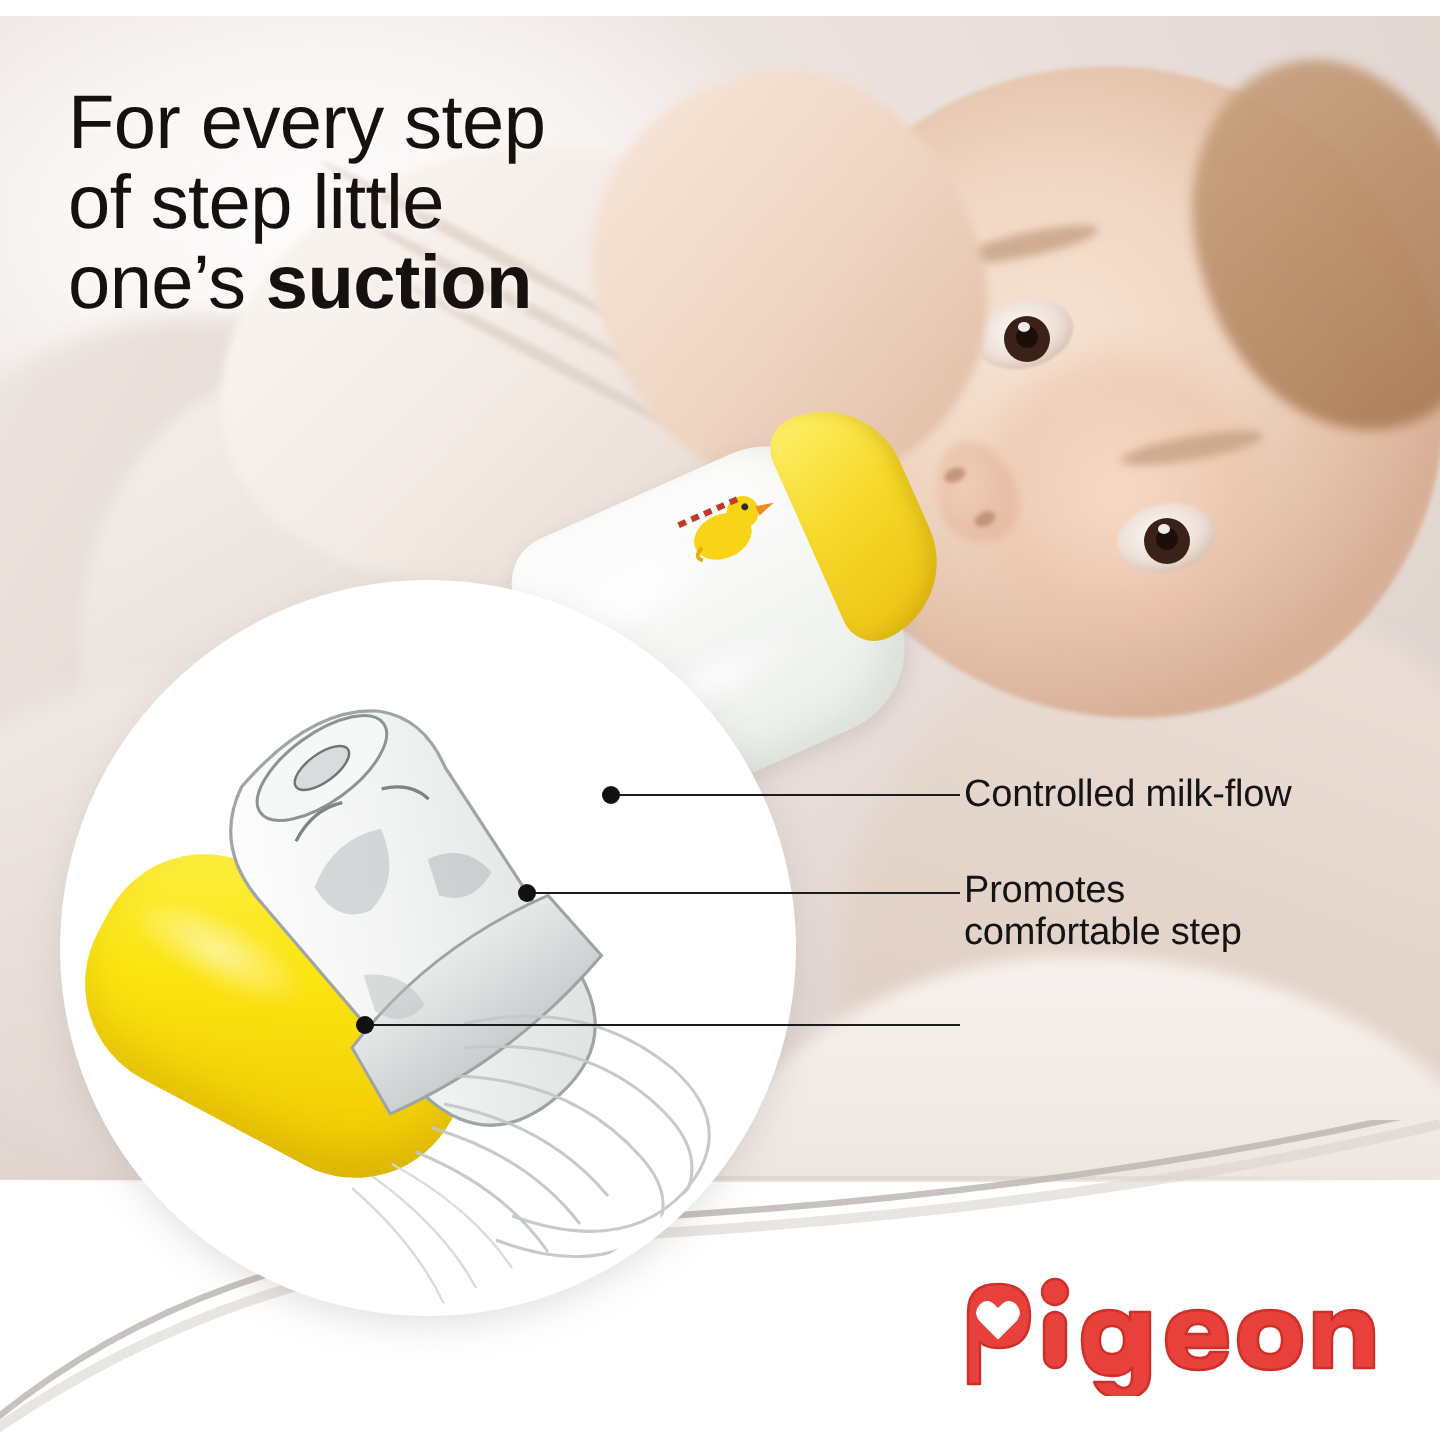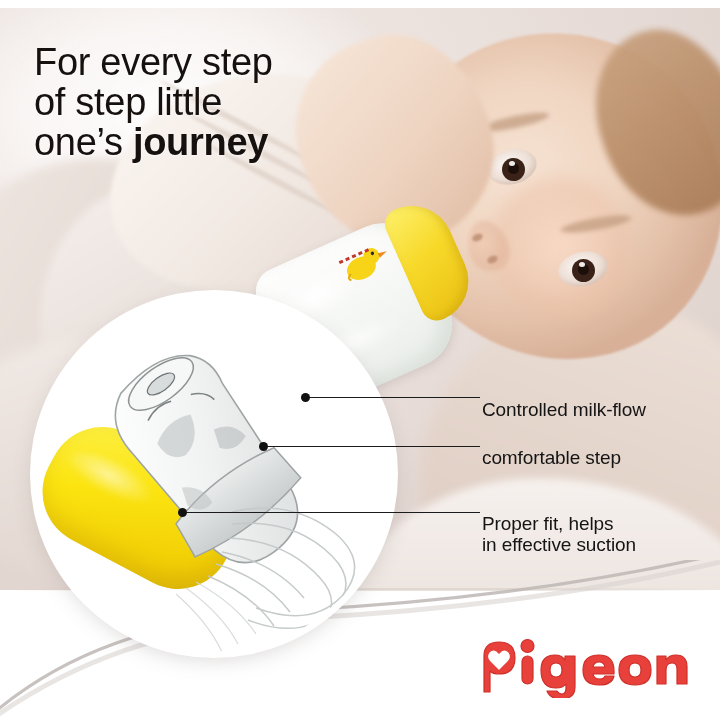--- a/index.html
+++ b/index.html
@@ -109,21 +109,21 @@
 
   
   .headline{position:absolute;left:34px;top:42px;z-index:35;
     font-size:38px;line-height:40px;color:#16110f;letter-spacing:-0.3px;
     text-shadow:0 1px 3px rgba(255,255,255,.75);}
   .headline .ln{display:block;white-space:nowrap;}
   .headline .bold{font-weight:bold;}
 
   
   .callouts{position:absolute;left:482px;top:0;width:238px;height:660px;z-index:32;}
-  .callout{position:absolute;color:#141414;font-size:19px;line-height:21px;letter-spacing:-0.1px;margin-top:12px;}
+  .callout{position:absolute;color:#141414;font-size:19px;line-height:21px;letter-spacing:-0.1px;}
   .callout span{display:block;white-space:nowrap;}
   .c1{top:387px;}
   .c2{top:435px;}
   .c3{top:501px;}
 
   
   .band{position:absolute;left:0;top:590px;width:720px;height:130px;background:#ffffff;z-index:15;}
   .band-top-edge{position:absolute;left:0;top:588px;width:720px;height:3px;
     background:linear-gradient(90deg,rgba(226,216,210,.0),rgba(214,203,196,.55) 30%,rgba(214,203,196,.55) 70%,rgba(226,216,210,.0));z-index:16;}
   .swoosh{position:absolute;left:0;top:560px;width:720px;height:160px;z-index:17;}
@@ -184,21 +184,21 @@
           <path d="M10 21 q-6 3 -2 6" stroke="#E8A90E" stroke-width="2" fill="none"></path>
           <path d="M4 6 h34" stroke="#C0392B" stroke-width="3" stroke-dasharray="4 3"></path>
         </svg>
       </div>
     </div>
   </div>
 
   <div class="headline">
     <span class="ln">For every step</span>
     <span class="ln">of step little</span>
-    <span class="ln"><span>one’s </span><span class="bold">journey</span></span>
+    <span class="ln"><span>one’s </span><span class="bold">suction</span></span>
   </div>
 
   <div class="band"></div>
   <div class="band-top-edge"></div>
   <svg class="swoosh" viewBox="0 0 720 160">
     <path d="M-10 156 C 60 96, 150 58, 300 50 C 450 42, 590 24, 720 -6" fill="none" stroke="#BDB7B4" stroke-width="3.2" opacity=".85"></path>
     <path d="M-10 160 C 70 104, 160 66, 305 58 C 455 50, 595 32, 720 2" fill="none" stroke="#D8D3D0" stroke-width="5" opacity=".6"></path>
   </svg>
 
   <div class="circle">
@@ -260,25 +260,22 @@
   <div class="dot" style="left:259px;top:442px;"></div>
 
   <div class="leader" style="left:182px;top:512px;width:298px;"></div>
   <div class="dot" style="left:178px;top:508px;"></div>
 
   <div class="callouts">
     <div class="callout c1">
       <span>Controlled milk-flow</span>
     </div>
     <div class="callout c2">
+      <span>Promotes</span>
       <span>comfortable step</span>
-    </div>
-    <div class="callout c3">
-      <span>Proper fit, helps</span>
-      <span>in effective suction</span>
     </div>
   </div>
 
   <div class="logo">
     <svg viewBox="0 0 210 62" width="210" height="62">
       <g fill="#E8403A" stroke="#CF2F29" stroke-width="1.2" stroke-linejoin="round">
 
         <path d="M6 20 q0 -14 15 -14 q16 0 16 16 q0 16 -16 16 q-6 0 -9 -3 v21 h-6 z"></path>
 
         <rect x="44" y="20" width="11" height="28" rx="5.5"></rect>

